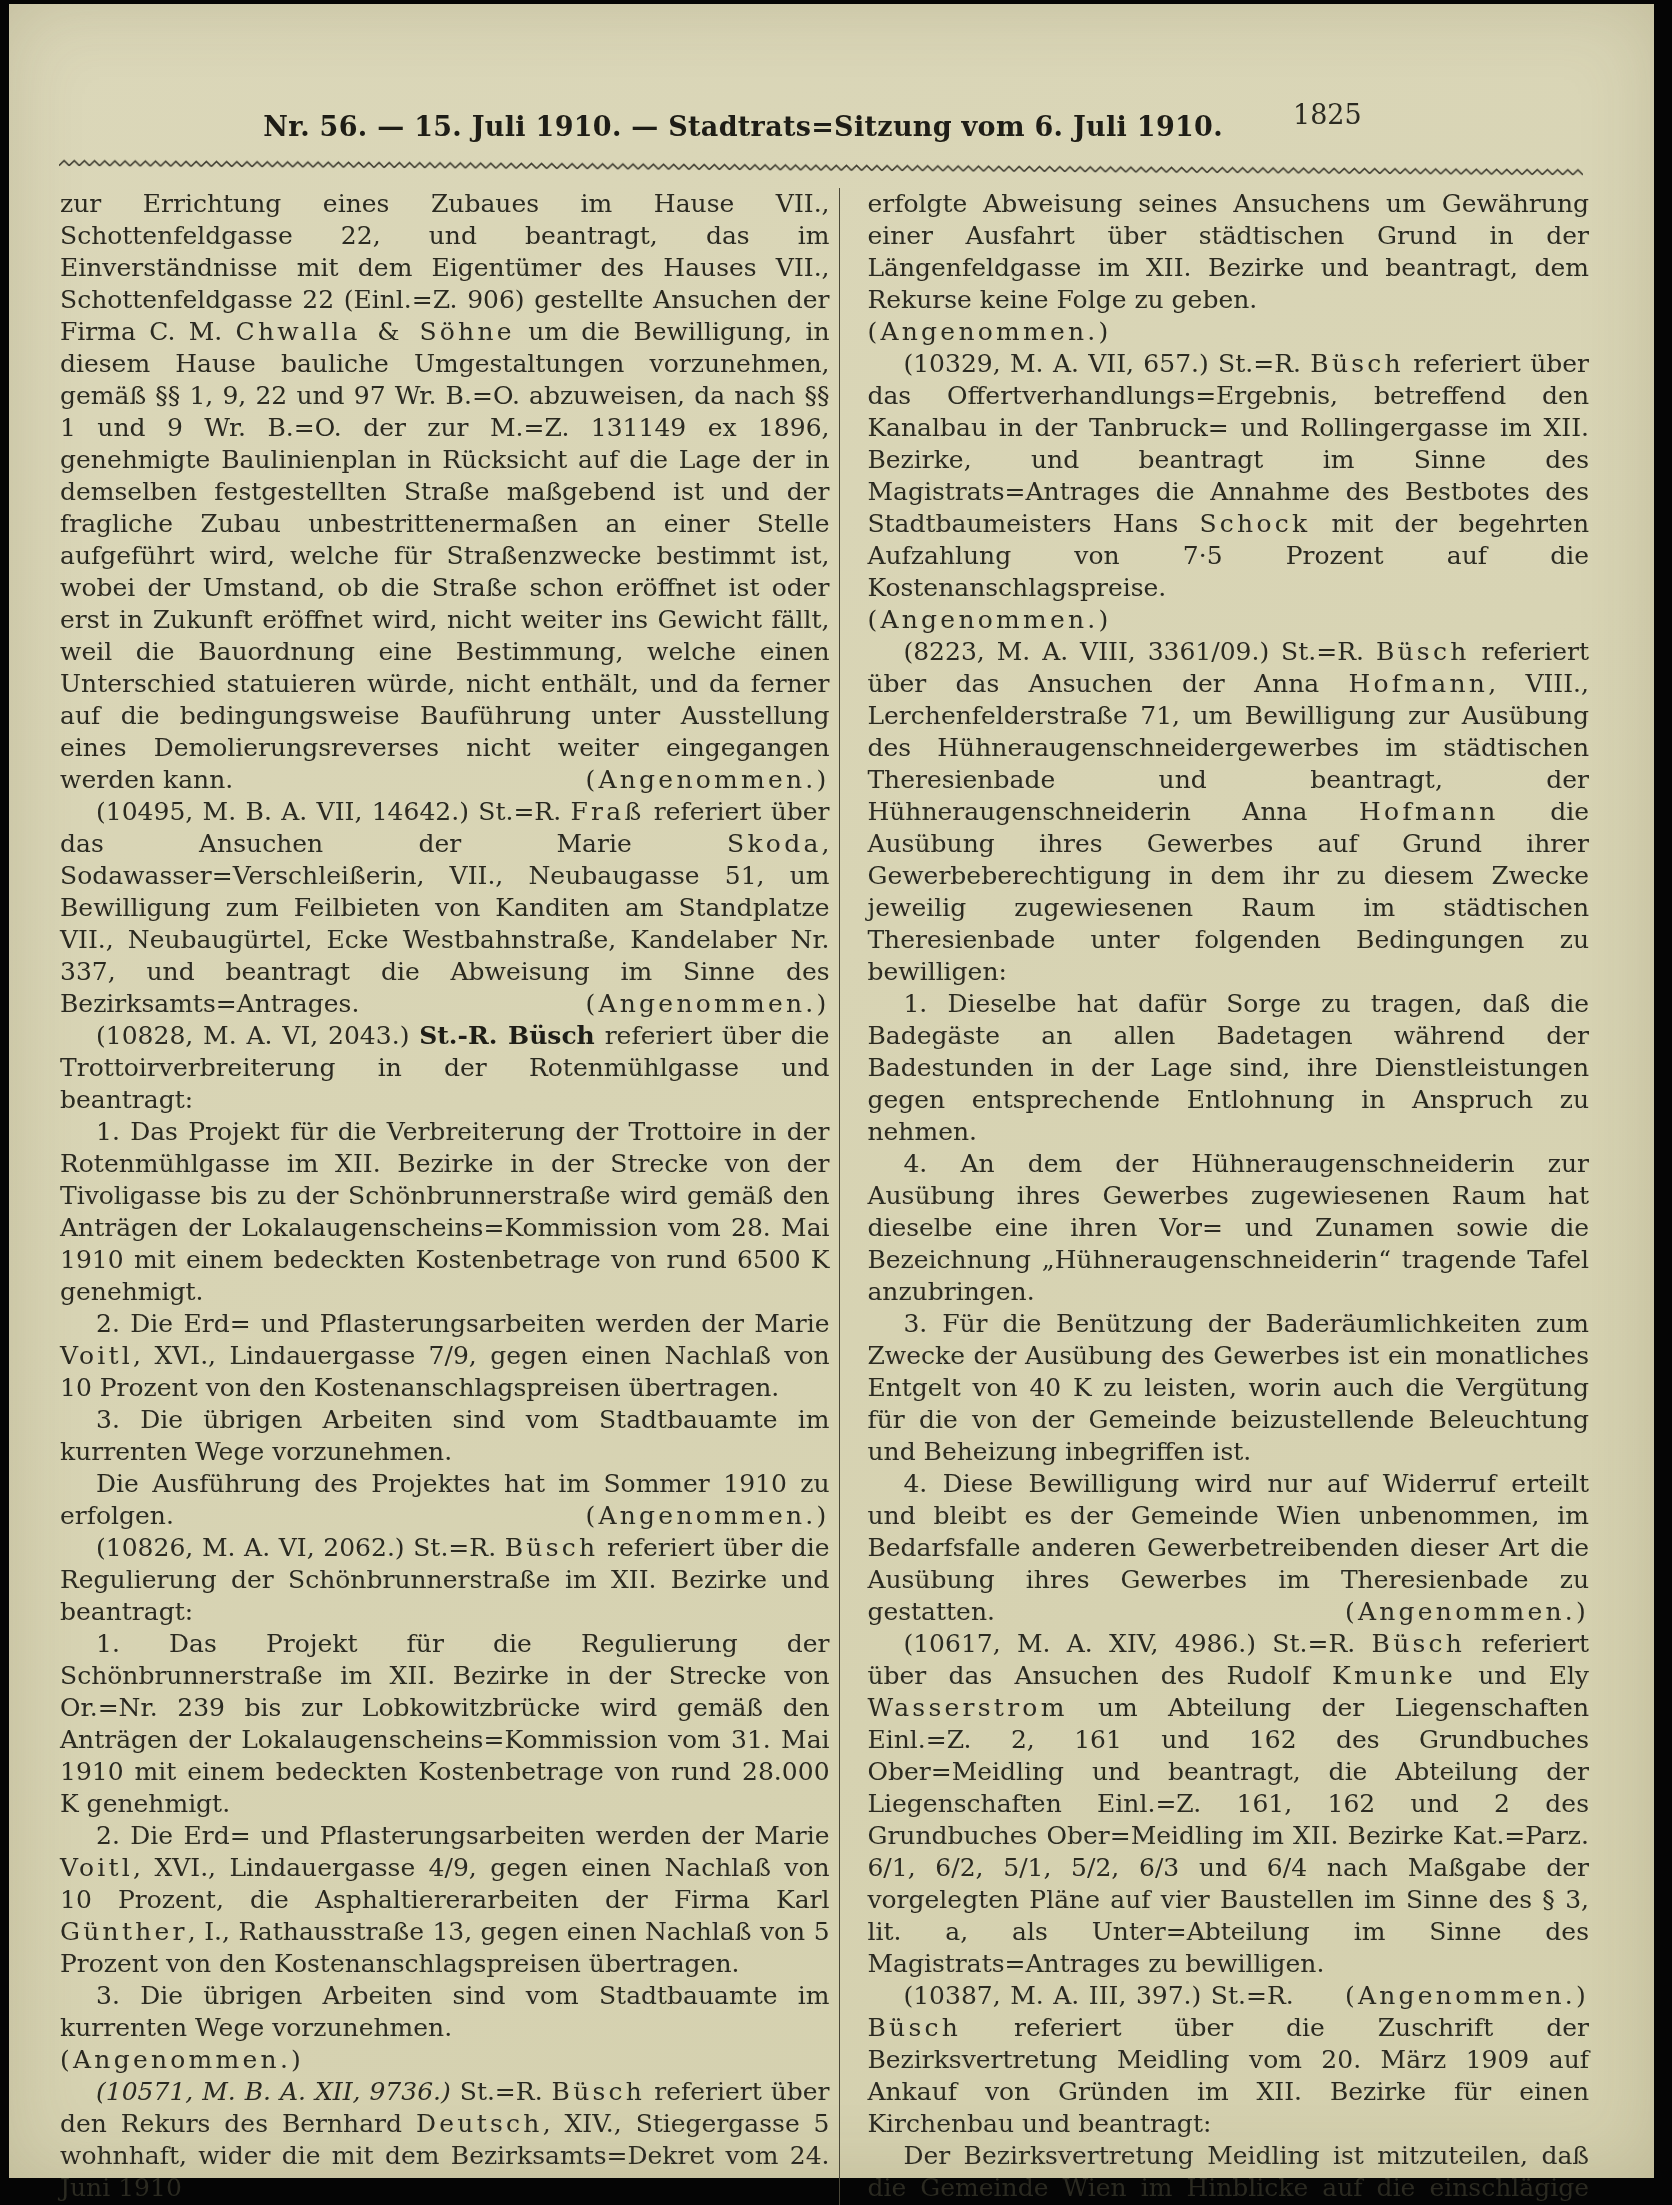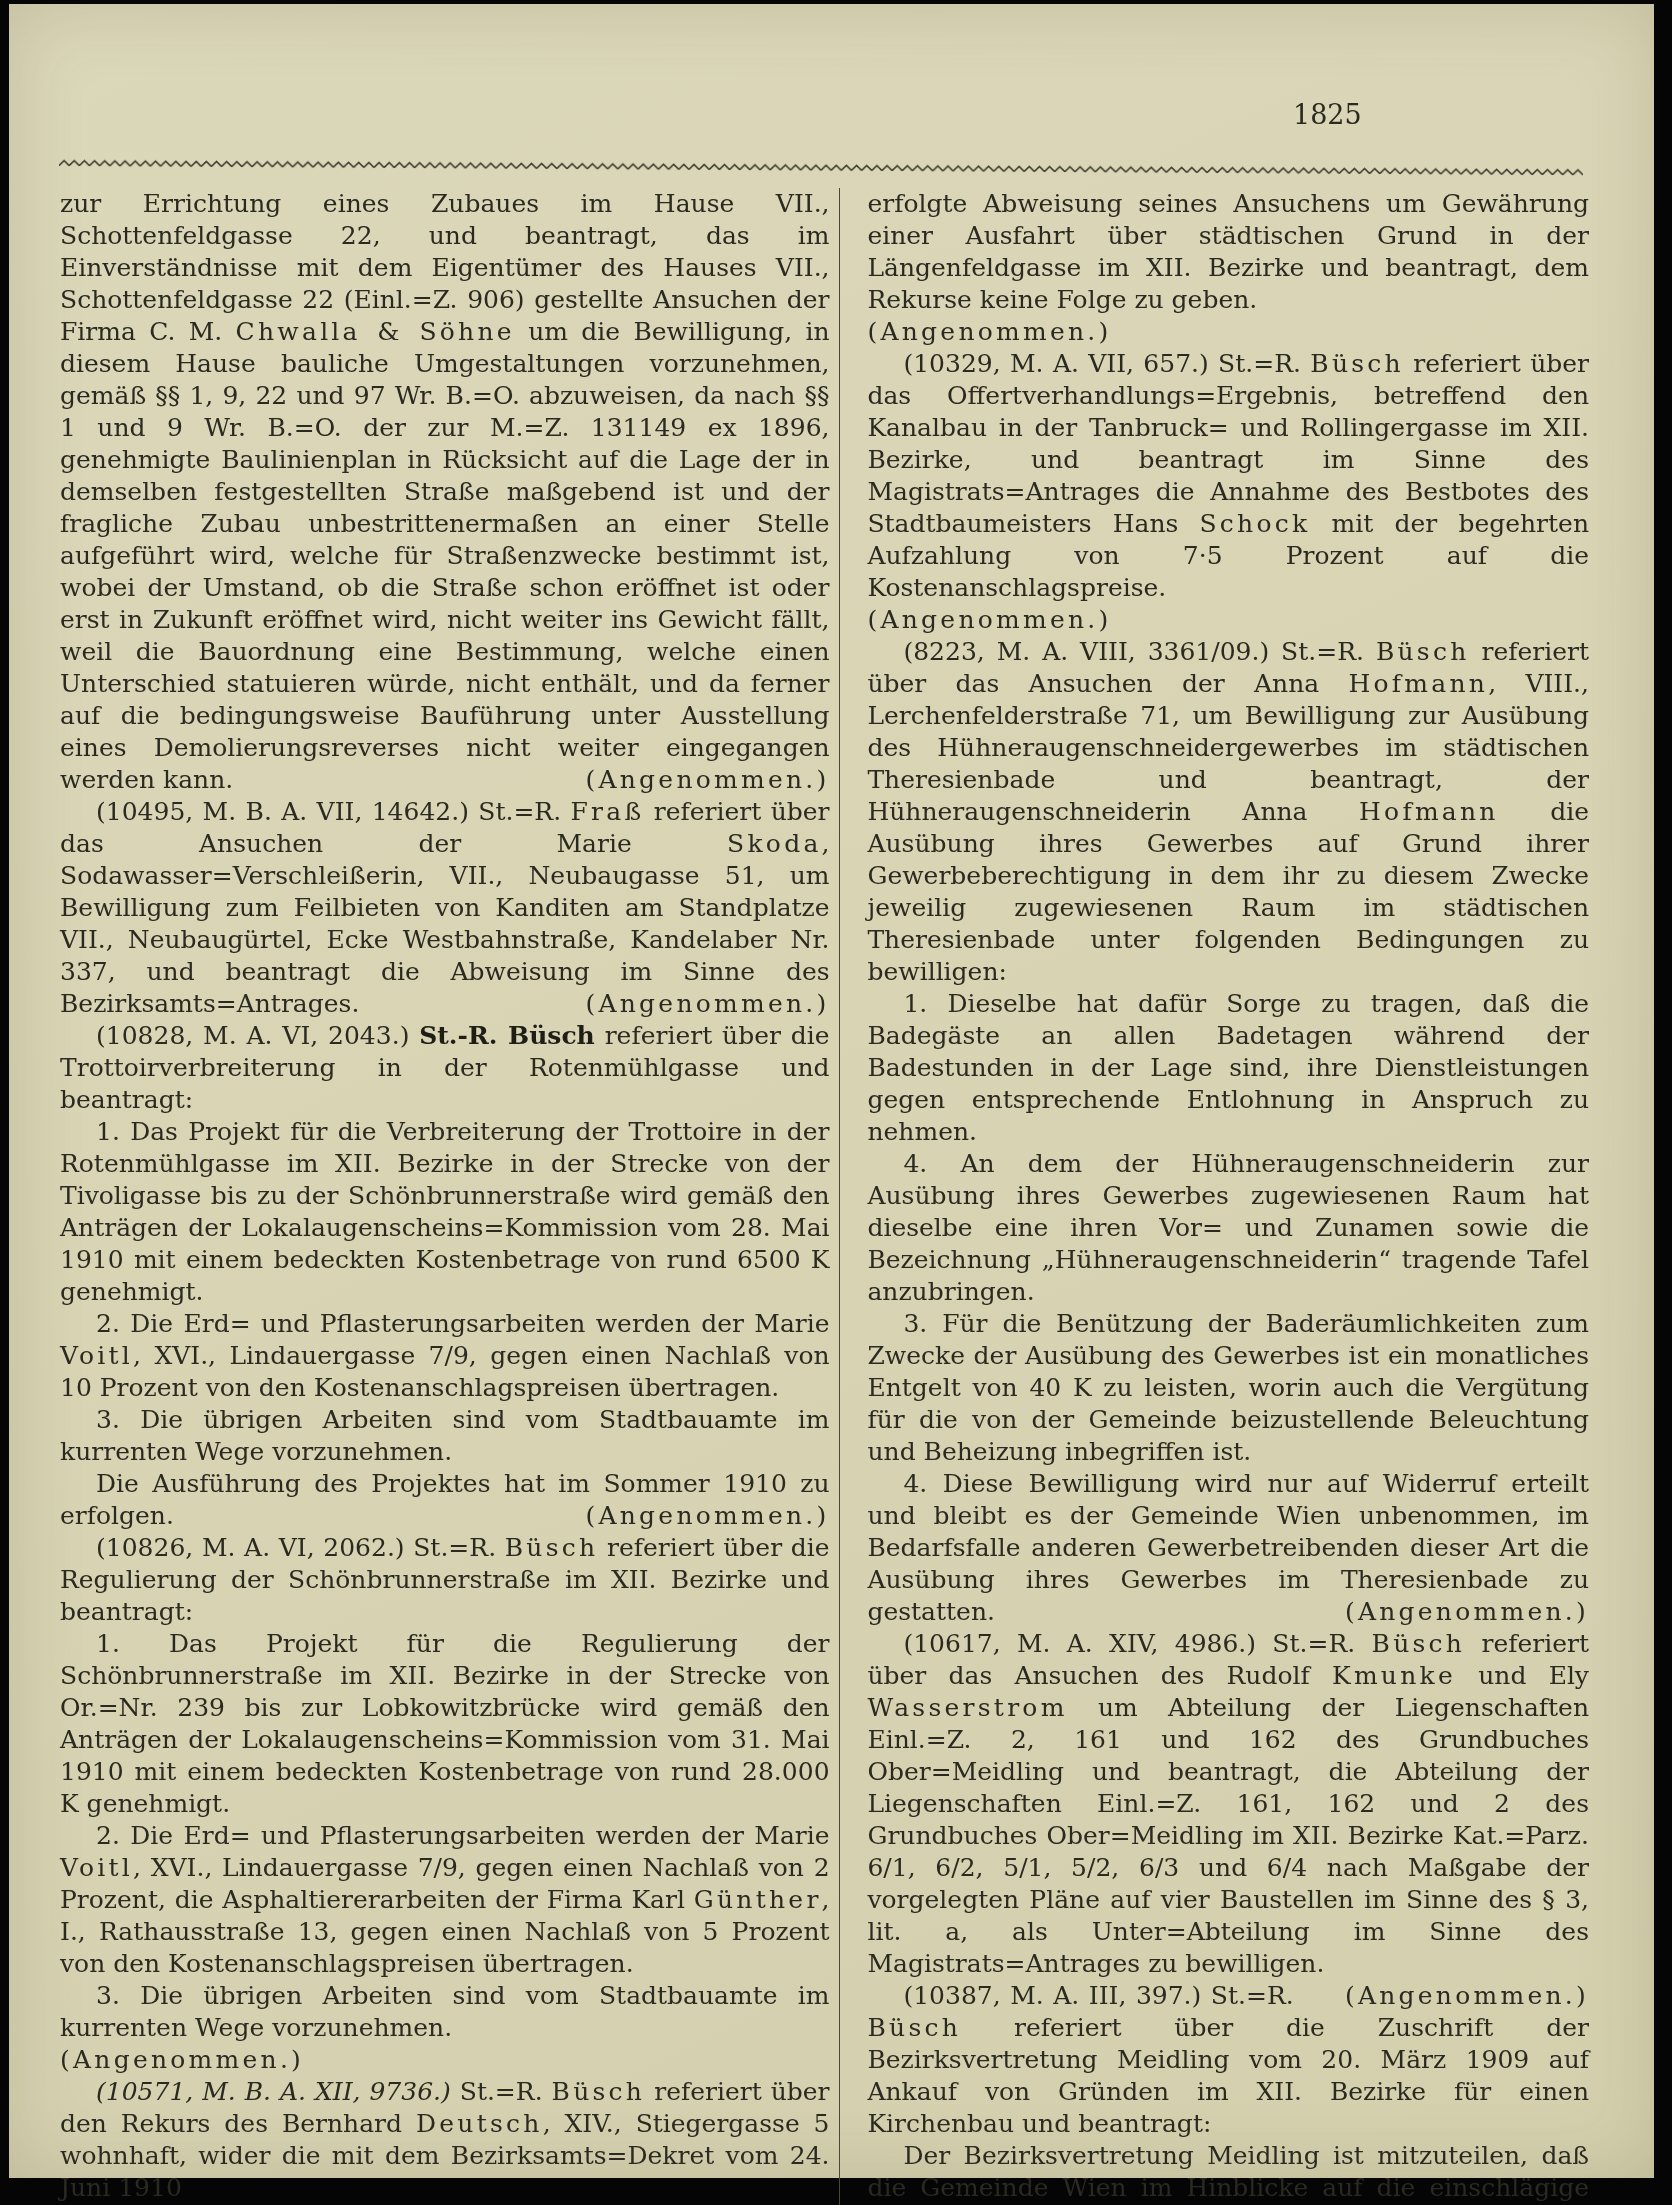--- a/index.html
+++ b/index.html
@@ -54,20 +54,21 @@
   .sp{letter-spacing:0.13em;}
   .b{font-weight:bold;color:var(--ink-strong);}
   .i{font-style:italic;}
   .res{float:right;margin-left:15.2px;}
 </style>
 </head>
 <body>
 
 <div class="paper">
 
+  <div class="header-title">Nr. 56. — 15. Juli 1910. — Stadtrats=Sitzung vom 6. Juli 1910.</div>
   <div class="page-number">1825</div>
 
   <div class="wavy-rule">
     <svg width="100%" height="11.4" preserveAspectRatio="none" aria-hidden="true" viewBox="0 0 2400 18">
       <defs>
         <pattern id="zz" width="16" height="18" patternUnits="userSpaceOnUse">
           <path d="M0 13 L8 5 L16 13" fill="none" stroke="#3c3a2e" stroke-width="2.4"></path>
         </pattern>
       </defs>
       <rect width="100%" height="18" fill="url(#zz)"></rect>
@@ -79,21 +80,21 @@
     <div class="col col-left">
       <p class="para"><span>zur Errichtung eines Zubaues im Hause VII., Schottenfeldgasse 22, und beantragt, das im Einverständnisse mit dem Eigentümer des Hauses VII., Schottenfeldgasse 22 (Einl.=Z. 906) gestellte Ansuchen der Firma C. M. </span><span class="sp">Chwalla &amp; Söhne</span><span> um die Bewilligung, in diesem Hause bauliche Umgestaltungen vorzunehmen, gemäß §§ 1, 9, 22 und 97 Wr. B.=O. abzuweisen, da nach §§ 1 und 9 Wr. B.=O. der zur M.=Z. 131149 ex 1896, genehmigte Baulinienplan in Rücksicht auf die Lage der in demselben festgestellten Straße maßgebend ist und der fragliche Zubau unbestrittenermaßen an einer Stelle aufgeführt wird, welche für Straßenzwecke bestimmt ist, wobei der Umstand, ob die Straße schon eröffnet ist oder erst in Zukunft eröffnet wird, nicht weiter ins Gewicht fällt, weil die Bauordnung eine Bestimmung, welche einen Unterschied statuieren würde, nicht enthält, und da ferner auf die bedingungsweise Bauführung unter Ausstellung eines Demolierungsreverses nicht weiter eingegangen werden kann.</span><span class="sp res">(Angenommen.)</span></p>
       <p class="para ind gap"><span>(10495, M. B. A. VII, 14642.) St.=R. </span><span class="sp">Fraß</span><span> referiert über das Ansuchen der Marie </span><span class="sp">Skoda</span><span>, Sodawasser=Verschleißerin, VII., Neubaugasse 51, um Bewilligung zum Feilbieten von Kanditen am Standplatze VII., Neubaugürtel, Ecke Westbahnstraße, Kandelaber Nr. 337, und beantragt die Abweisung im Sinne des Bezirksamts=Antrages.</span><span class="sp res">(Angenommen.)</span></p>
       <p class="para ind gap"><span>(10828, M. A. VI, 2043.) </span><span class="b">St.-R. Büsch</span><span> referiert über die Trottoirverbreiterung in der Rotenmühlgasse und beantragt:</span></p>
       <p class="para ind"><span>1. Das Projekt für die Verbreiterung der Trottoire in der Rotenmühlgasse im XII. Bezirke in der Strecke von der Tivoligasse bis zu der Schönbrunnerstraße wird gemäß den Anträgen der Lokalaugenscheins=Kommission vom 28. Mai 1910 mit einem bedeckten Kostenbetrage von rund 6500 K genehmigt.</span></p>
       <p class="para ind"><span>2. Die Erd= und Pflasterungsarbeiten werden der Marie </span><span class="sp">Voitl</span><span>, XVI., Lindauergasse 7/9, gegen einen Nachlaß von 10 Prozent von den Kostenanschlagspreisen übertragen.</span></p>
       <p class="para ind"><span>3. Die übrigen Arbeiten sind vom Stadtbauamte im kurrenten Wege vorzunehmen.</span></p>
       <p class="para ind"><span>Die Ausführung des Projektes hat im Sommer 1910 zu erfolgen.</span><span class="sp res">(Angenommen.)</span></p>
       <p class="para ind gap"><span>(10826, M. A. VI, 2062.) St.=R. </span><span class="sp">Büsch</span><span> referiert über die Regulierung der Schönbrunnerstraße im XII. Bezirke und beantragt:</span></p>
       <p class="para ind"><span>1. Das Projekt für die Regulierung der Schönbrunnerstraße im XII. Bezirke in der Strecke von Or.=Nr. 239 bis zur Lobkowitzbrücke wird gemäß den Anträgen der Lokalaugenscheins=Kommission vom 31. Mai 1910 mit einem bedeckten Kostenbetrage von rund 28.000 K genehmigt.</span></p>
-      <p class="para ind"><span>2. Die Erd= und Pflasterungsarbeiten werden der Marie </span><span class="sp">Voitl</span><span>, XVI., Lindauergasse 7/9, gegen einen Nachlaß von 2 Prozent, die Asphaltiererarbeiten der Firma Karl </span><span class="sp">Günther</span><span>, I., Rathausstraße 13, gegen einen Nachlaß von 5 Prozent von den Kostenanschlagspreisen übertragen.</span></p>
+      <p class="para ind"><span>2. Die Erd= und Pflasterungsarbeiten werden der Marie </span><span class="sp">Voitl</span><span>, XVI., Lindauergasse 4/9, gegen einen Nachlaß von 10 Prozent, die Asphaltiererarbeiten der Firma Karl </span><span class="sp">Günther</span><span>, I., Rathausstraße 13, gegen einen Nachlaß von 5 Prozent von den Kostenanschlagspreisen übertragen.</span></p>
       <p class="para ind"><span>3. Die übrigen Arbeiten sind vom Stadtbauamte im kurrenten Wege vorzunehmen.</span></p>
       <p class="para right"><span class="sp">(Angenommen.)</span></p>
       <p class="para ind gap"><span class="i">(10571, M. B. A. XII, 9736.)</span><span> St.=R. </span><span class="sp">Büsch</span><span> referiert über den Rekurs des Bernhard </span><span class="sp">Deutsch</span><span>, XIV., Stiegergasse 5 wohnhaft, wider die mit dem Bezirksamts=Dekret vom 24. Juni 1910</span></p>
     </div>
 
     <div class="divider"></div>
 
     <div class="col col-right">
       <p class="para"><span>erfolgte Abweisung seines Ansuchens um Gewährung einer Ausfahrt über städtischen Grund in der Längenfeldgasse im XII. Bezirke und beantragt, dem Rekurse keine Folge zu geben.</span></p>
       <p class="para right"><span class="sp">(Angenommen.)</span></p>

